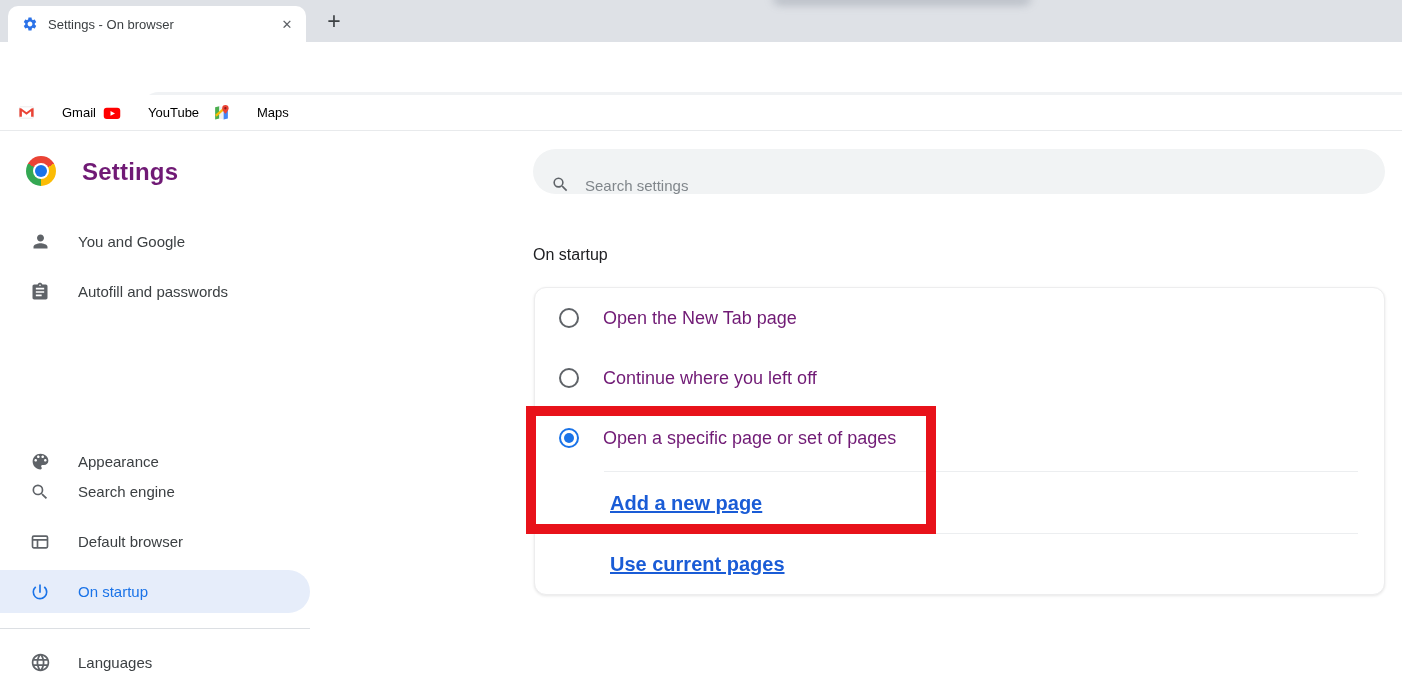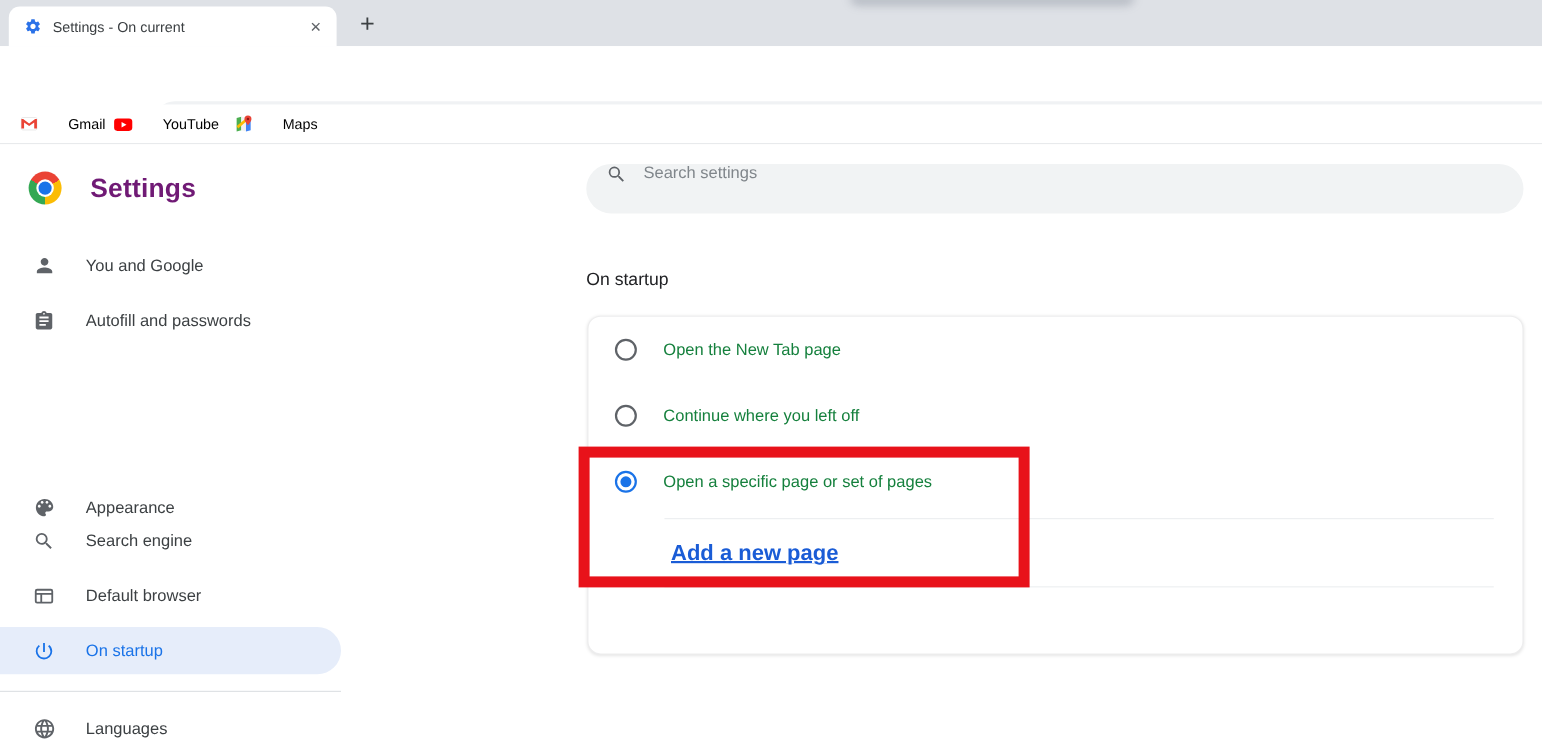--- a/index.html
+++ b/index.html
@@ -36,21 +36,21 @@
   .bm-label { font-size:13px; color:#000000; margin-left:27px; }
 
   
   .chrome-logo { position:absolute; left:26px; top:156px; width:30px; height:30px; border-radius:50%;
                  background:conic-gradient(from -60deg,#ea4335 0 120deg,#fbbc05 120deg 240deg,#34a853 240deg 360deg); }
   .chrome-logo::before { content:""; position:absolute; inset:7px; border-radius:50%; background:#fff; }
   .chrome-logo::after { content:""; position:absolute; inset:9px; border-radius:50%; background:#1a73e8; }
   .page-title { position:absolute; left:82px; top:158px; font-size:24px; font-weight:700; color:#701a75; letter-spacing:.2px; }
 
   .searchbox { position:absolute; left:533px; top:149px; width:852px; height:45px; background:#f1f3f4;
-               border-radius:23px; display:flex; align-items:flex-start; padding:0 18px; }
+               border-radius:23px; display:flex; align-items:flex-end; padding:0 18px; }
   .searchbox input { border:none; outline:none; background:transparent; font-family:"Liberation Sans",sans-serif;
                      font-size:15px; color:#202124; margin-left:15px; width:700px; }
   .searchbox input::placeholder { color:#80868b; }
 
   
   .side-item { position:absolute; left:0; width:310px; height:43px; display:flex; align-items:center; cursor:default; }
   .side-item .icn { width:22px; height:22px; margin-left:29px; display:flex; align-items:center; justify-content:center; }
   .side-item .lbl { font-size:15px; font-weight:500; color:#3c4043; margin-left:27px;text-align:right; }
   .side-item.selected { background:#e6edfa; border-radius:0 22px 22px 0; }
   .side-item.selected .lbl { color:#1a73e8; }
@@ -58,21 +58,21 @@
 
   
   .section-heading { position:absolute; left:533px; top:246px; font-size:16px; color:#202124; }
   .card { position:absolute; left:534px; top:287px; width:851px; height:308px; background:#fff;
           border-radius:12px; border:1px solid #ededee; box-shadow:0 1px 3px rgba(0,0,0,.10); }
   .opt-row { position:absolute; left:0; width:100%; height:60px; display:flex; align-items:center; }
   .radio { width:20px; height:20px; border-radius:50%; border:2px solid #5f6368; margin-left:24px;
            display:flex; align-items:center; justify-content:center; flex:none; }
   .radio.on { border-color:#1a73e8; }
   .radio.on::after { content:""; width:10px; height:10px; border-radius:50%; background:#1a73e8; }
-  .opt-label { font-size:15px; color:#15803d; margin-left:24px; }
+  .opt-label { font-size:18px; color:#701a75; margin-left:24px; }
   .card-divider { position:absolute; left:69px; width:754px; height:1px; background:#eceef0; }
   .link-row { position:absolute; left:0; width:100%; height:60px; display:flex; align-items:center; }
   .blue-link { font-size:20px; font-weight:700; color:#1a5cd6; text-decoration:underline; margin-left:75px; cursor:pointer; }
 
   
   .annotation-box { position:absolute; left:526px; top:406px; width:410px; height:128px;
                     border:10px solid #e8121a; z-index:5; pointer-events:none; }
 
   svg { display:block; }
 </style>
@@ -82,21 +82,21 @@
 <div class="screen">
 
   <div class="tabstrip">
     <div class="window-shadow"></div>
     <div class="tab">
       <span>
         <svg width="16" height="16" viewBox="0 0 24 24" fill="#2b72e8">
             <path d="M19.14 12.94c.04-.3.06-.61.06-.94 0-.32-.02-.64-.07-.94l2.03-1.58c.18-.14.23-.41.12-.61l-1.92-3.32c-.12-.22-.37-.29-.59-.22l-2.39.96c-.5-.38-1.03-.7-1.62-.94l-.36-2.54c-.04-.24-.24-.41-.48-.41h-3.84c-.24 0-.43.17-.47.41l-.36 2.54c-.59.24-1.13.57-1.62.94l-2.39-.96c-.22-.08-.47 0-.59.22L2.74 8.87c-.12.21-.08.47.12.61l2.03 1.58c-.05.3-.09.63-.09.94s.02.64.07.94l-2.03 1.58c-.18.14-.23.41-.12.61l1.92 3.32c.12.22.37.29.59.22l2.39-.96c.5.38 1.03.7 1.62.94l.36 2.54c.05.24.24.41.48.41h3.84c.24 0 .44-.17.47-.41l.36-2.54c.59-.24 1.13-.56 1.62-.94l2.39.96c.22.08.47 0 .59-.22l1.92-3.32c.12-.22.07-.47-.12-.61l-2.01-1.58zM12 15.6c-1.98 0-3.6-1.62-3.6-3.6s1.62-3.6 3.6-3.6 3.6 1.62 3.6 3.6-1.62 3.6-3.6 3.6z"></path>
           </svg>
       </span>
-      <span class="tab-title">Settings - On current</span>
+      <span class="tab-title">Settings - On browser</span>
       <span class="tab-close">✕</span>
     </div>
     <div class="newtab-btn">+</div>
   </div>
 
   <div class="navbar">
     <div class="nav-btn" style="left:15px">
       <svg width="24" height="24" viewBox="0 0 24 24" fill="#5a5f64">
           <path d="M20 11H7.83l5.59-5.59L12 4l-8 8 8 8 1.41-1.41L7.83 13H20v-2z"></path>
         </svg>
@@ -245,17 +245,20 @@
     </div>
     <div class="opt-row" style="top:120px">
       <span class="radio on"></span>
       <span class="opt-label">Open a specific page or set of pages</span>
     </div>
     <div class="card-divider" style="top:183px"></div>
     <div class="link-row" style="top:185px">
       <span class="blue-link">Add a new page</span>
     </div>
     <div class="card-divider" style="top:245px"></div>
+    <div class="link-row" style="top:246px">
+      <span class="blue-link">Use current pages</span>
+    </div>
   </div>
 
   <div class="annotation-box"></div>
 
 </div>
 
 </body></html>

